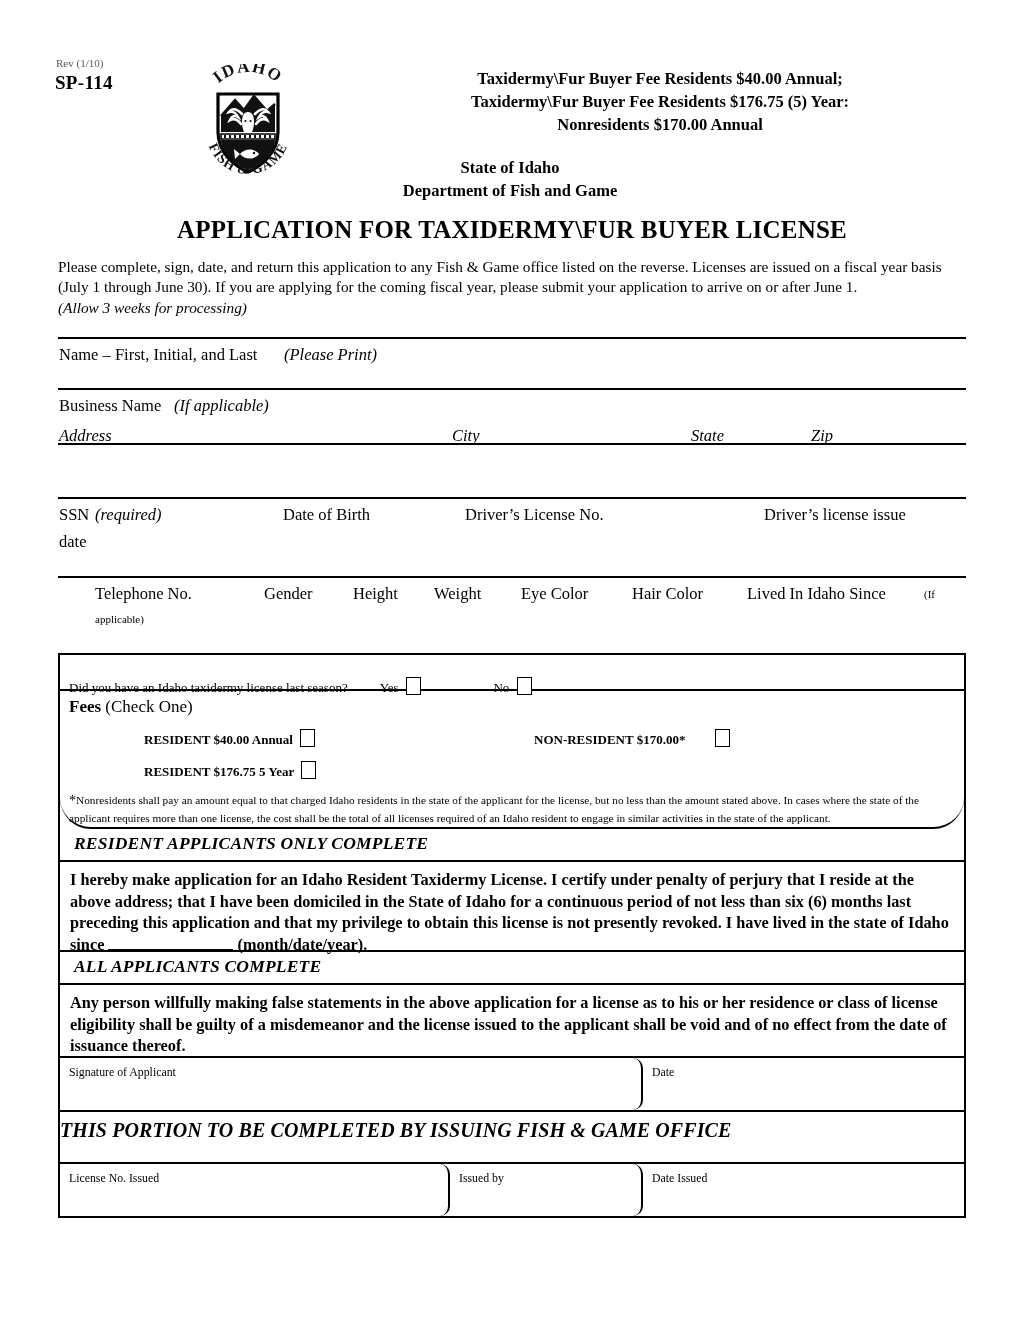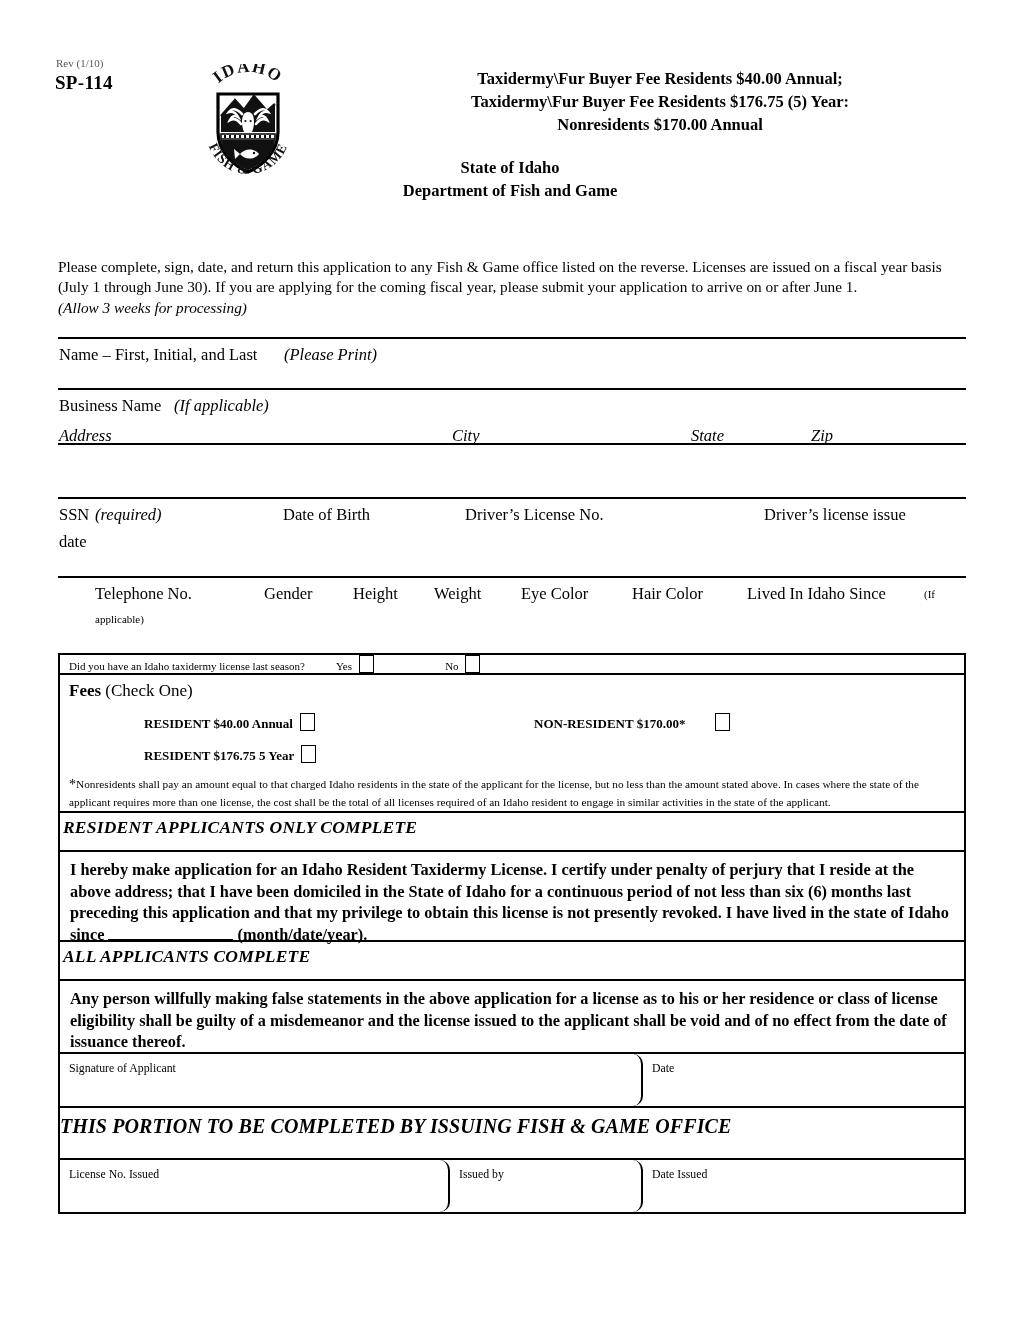--- a/index.html
+++ b/index.html
@@ -137,59 +137,59 @@
     box-sizing: border-box;
   }
   .boxrow {
     border-bottom: 2.5px solid #000;
     box-sizing: border-box;
     position: relative;
   }
   .boxrow:last-child { border-bottom: none; }
 
   .q-row {
-    height: 20px;
-    font-size: 11px;
-    padding: 0 0 0 9px;
+    height: 36px;
+    font-size: 13px;
+    padding: 22px 0 0 9px;
     white-space: nowrap;
   }
   .cbox {
     display: inline-block;
     width: 15px;
     height: 18px;
     border: 1.6px solid #000;
     box-sizing: border-box;
     vertical-align: -3px;
     margin: 0 4px;
     background: #fff;
   }
 
-  .fees-row { padding: 6px 0 8px 4px; position: relative; }
+  .fees-row { padding: 6px 0 8px 4px; position: relative; border-radius: 31px; }
   .fees-title {
     position: absolute; left: 9px; top: 6px;
     font-size: 17px;
   }
   .fees-title b { font-weight: bold; }
   .fee-line { position: absolute; font-size: 13px; font-weight: bold; white-space: nowrap; }
   .footnote {
     position: absolute;
     left: 9px;
     width: 884px;
     font-size: 11.3px;
     line-height: 1.33;
     text-align: left;
   }
   .footnote .star { font-size: 14px; vertical-align: -1px; }
 
   .section-head {
-    height: 39px;
+    height: 33px;
     font-size: 17.5px;
     font-weight: bold;
     font-style: italic;
-    padding: 4px 0 0 3px;
+    padding: 4px 0 0 14px;
     white-space: nowrap;
     letter-spacing: .2px;
   }
   .para-row {
     font-size: 16.3px;
     line-height: 1.32;
     padding: 7px 10px 8px 10px;
     text-align: left;
     font-weight: bold;
   }
@@ -286,20 +286,21 @@
     <div>Taxidermy\Fur Buyer Fee Residents $40.00 Annual;</div>
     <div>Taxidermy\Fur Buyer Fee Residents $176.75 (5) Year:</div>
     <div>Nonresidents $170.00 Annual</div>
   </div>
 
   <div class="agency">
     <div>State of Idaho</div>
     <div>Department of Fish and Game</div>
   </div>
 
+  <div class="doc-title">APPLICATION FOR TAXIDERMY\FUR BUYER LICENSE</div>
 
   <div class="instructions">
     <span>Please complete, sign, date, and return this application to any Fish &amp; Game office listed on the reverse.  Licenses are issued on a fiscal year basis (July 1 through June 30).  If you are applying for the coming fiscal year, please submit your application to arrive on or after June 1.</span>
     <br>
     <span class="allow">(Allow 3 weeks for processing)</span>
   </div>
 
   <div class="rule" style="top:337px;"></div>
   <div class="fieldrow" style="top:345px; height:44px;">
     <span class="lbl" style="left:1px;">Name – First, Initial, and Last</span>

